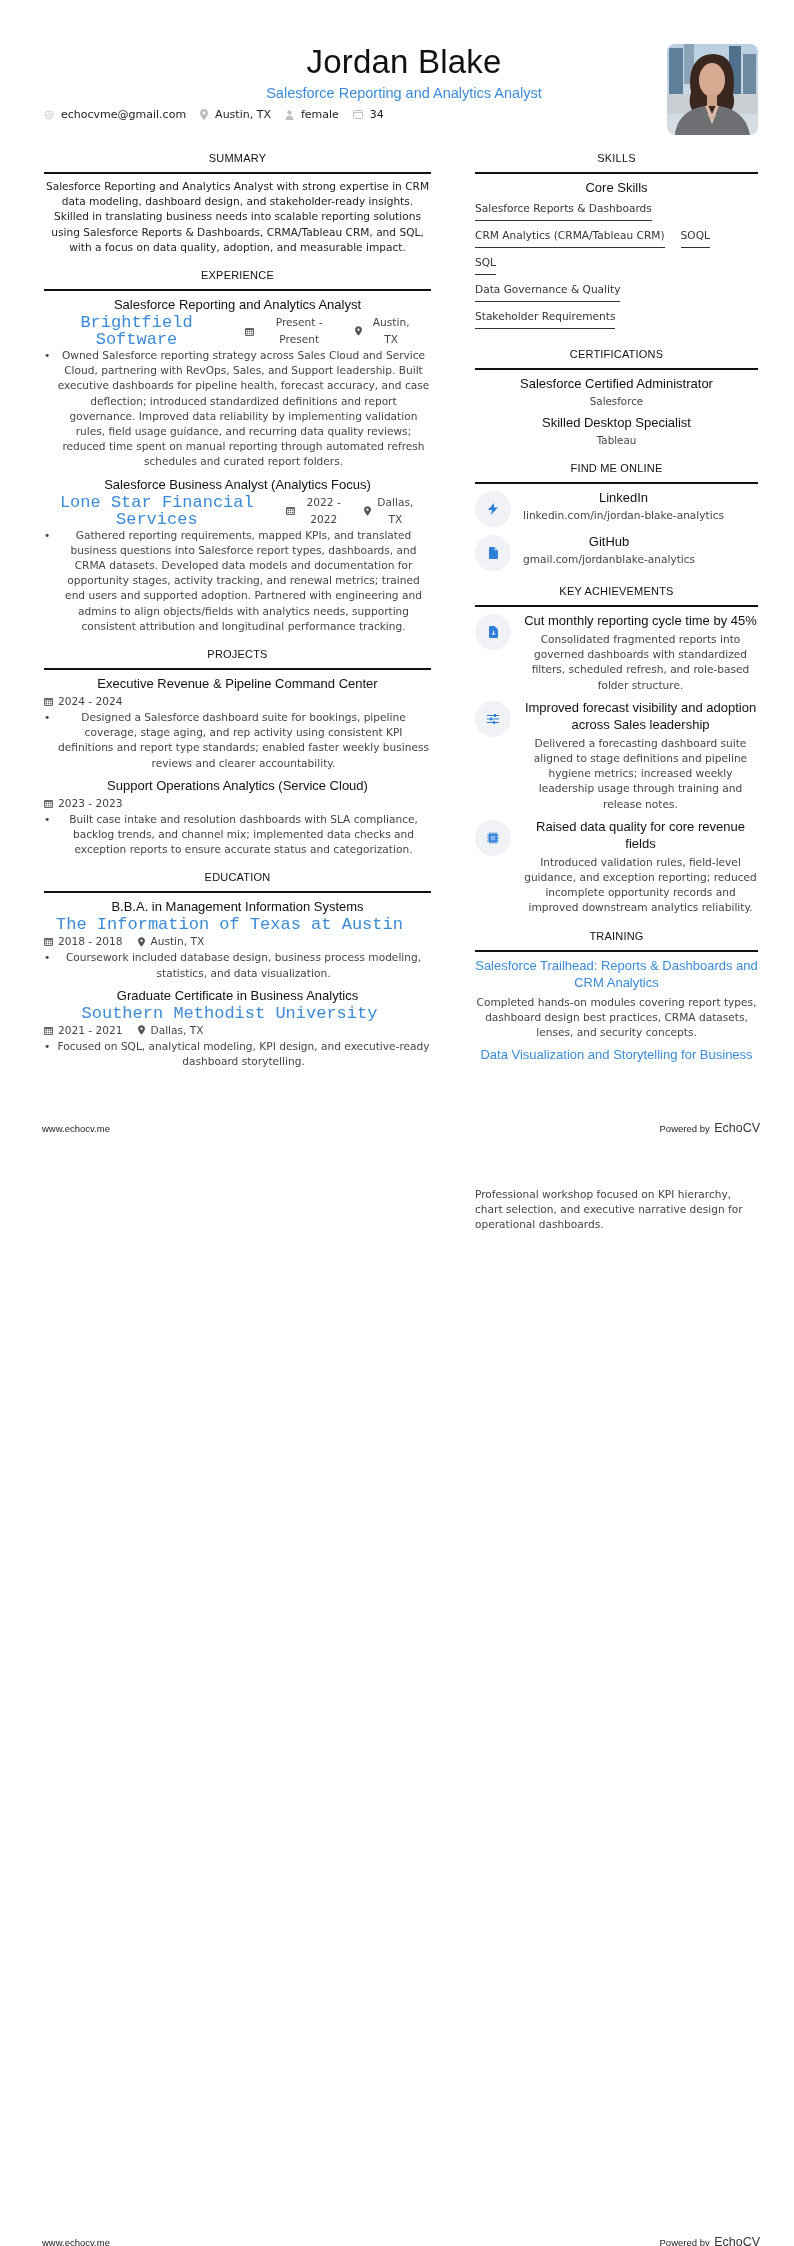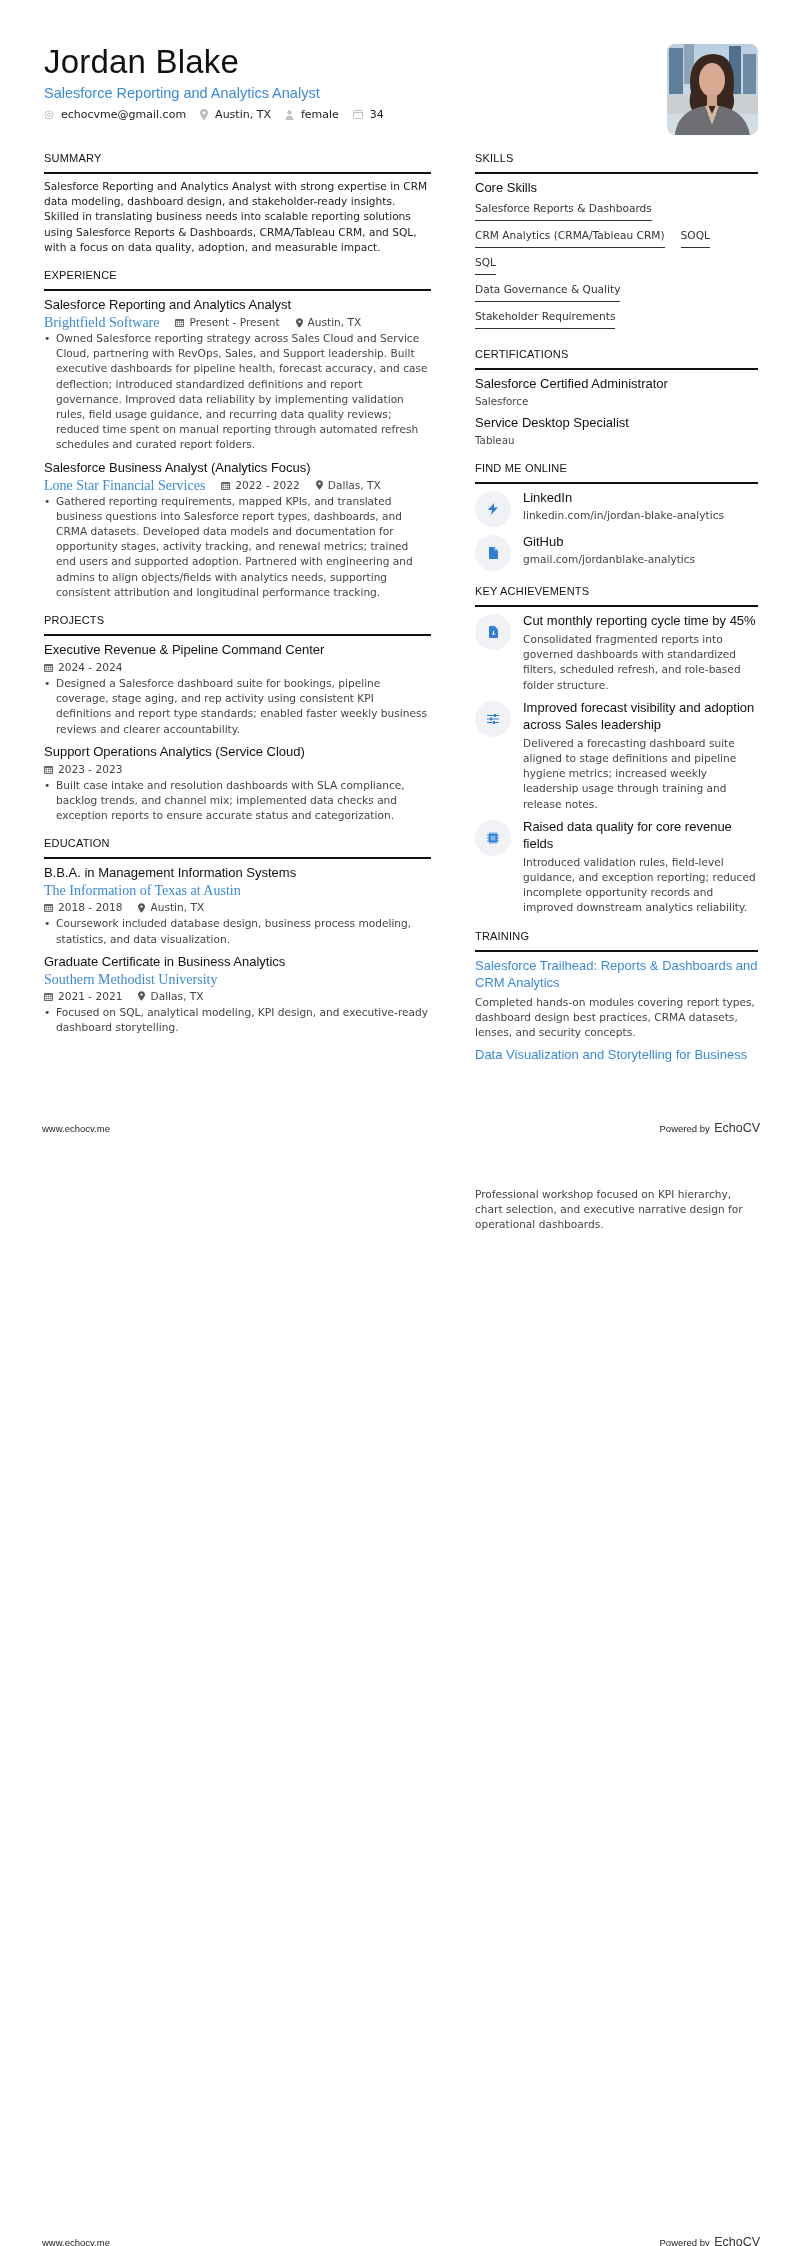--- a/index.html
+++ b/index.html
@@ -1,19 +1,19 @@
 <!DOCTYPE html>
 <html><head>
 <meta charset="utf-8">
 <style>
   * { box-sizing: border-box; margin: 0; padding: 0; }
   html, body { width: 794px; background: #ffffff; }
   body { font-family: "DejaVu Sans", sans-serif; color: #222; position: relative; height: 2246px; overflow: hidden; }
 
-  .page { position: relative; width: 668px; height: 1123px; }
+  .page { position: relative; width: 668px; height: 1123px; text-align: center; }
   .page2 { position: relative; width: 636px; height: 1123px; }
 
   
   .header { position: absolute; left: 44px; top: 44px; width: 720px; }
   .name { font-family: "Liberation Sans", sans-serif; font-size: 33px; font-weight: 400; color: #111; letter-spacing: 0.2px; line-height: 36px; }
   .role { font-family: "Liberation Sans", sans-serif; font-size: 14.5px; color: #3a8ad8; margin-top: 4px; line-height: 18px; }
   .contacts { display: flex; align-items: center; margin-top: 6px; font-size: 11px; color: #222; }
   .contact { display: flex; align-items: center; margin-right: 14px; }
   .contact .ico { color: #bbb; margin-right: 7px; font-size: 10px; display: inline-flex; }
   .photo { position: absolute; left: 667px; top: 44px; width: 91px; height: 91px; border-radius: 8px; overflow: hidden; }
@@ -22,21 +22,21 @@
   .col-left { position: absolute; left: 44px; top: 152px; width: 387px; }
   .col-right { position: absolute; left: 475px; top: 152px; width: 283px; }
 
   .section { margin-bottom: 14px; }
   .sec-title { font-family: "Liberation Sans", sans-serif; font-size: 11px; color: #111; letter-spacing: 0.2px; padding-bottom: 8px; border-bottom: 2.5px solid #111; margin-bottom: 5px; text-transform: uppercase; }
   .para { font-size: 10.6px; line-height: 15.2px; color: #222; }
 
   .item { margin-bottom: 6px; }
   .item-title { font-family: "Liberation Sans", sans-serif; font-size: 13px; color: #111; line-height: 18px; }
   .sub-row { display: flex; align-items: center; font-size: 10.6px; line-height: 17px; color: #444; }
-  .org { font-family: Liberation Serif, serif; font-size: 14px; color: #3a8ad8; margin-right: 16px; }
+  .org { font-family: Liberation Mono, monospace; font-size: 17px; color: #3a8ad8; margin-right: 16px; }
   .meta { display: inline-flex; align-items: center; margin-right: 16px; color: #444; font-size: 10.6px; }
   .meta .mi { color: #666; margin-right: 5px; display: inline-flex; }
   .bullets { list-style: none; margin-top: 0; }
   .bullets li { position: relative; padding-left: 12px; font-size: 10.6px; line-height: 15.2px; color: #444; }
   .bullets li::before { content: "•"; position: absolute; left: 0; top: 0; color: #444; }
 
   
   .skills-group { font-family: "Liberation Sans", sans-serif; font-size: 13px; color: #111; margin-bottom: 2px; line-height: 18px; }
   .skill-row { display: flex; flex-wrap: wrap; }
   .skill { font-size: 10.6px; color: #333; padding: 3px 0 5px; border-bottom: 1px solid #333; margin-right: 16px; margin-bottom: 5px; line-height: 13px; }
@@ -352,21 +352,21 @@
       </div>
       <div class="skill-row">
         <span class="skill">Stakeholder Requirements</span>
       </div>
     </div>
 
     <div class="section">
       <div class="sec-title">CERTIFICATIONS</div>
       <div class="cert-name">Salesforce Certified Administrator</div>
       <div class="cert-issuer">Salesforce</div>
-      <div class="cert-name">Service Desktop Specialist</div>
+      <div class="cert-name">Skilled Desktop Specialist</div>
       <div class="cert-issuer">Tableau</div>
     </div>
 
     <div class="section">
       <div class="sec-title">FIND ME ONLINE</div>
       <div class="online">
         <div class="circ">
           <svg width="10" height="12" viewBox="0 0 10 12">
               <path d="M6 0 L0 7 H4 L3 12 L10 4.5 H6 Z" fill="#2f7fd8"></path>
             </svg>

